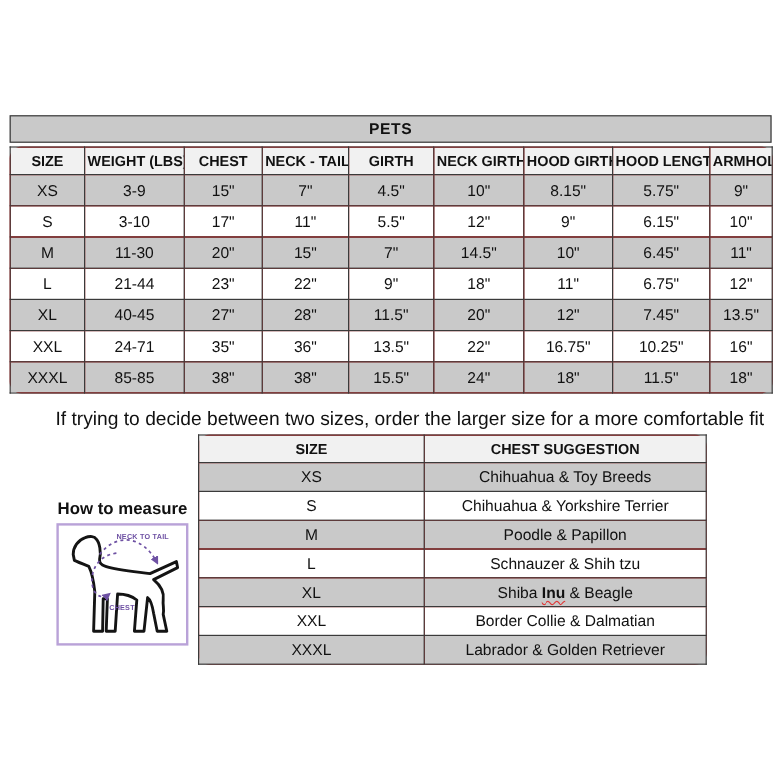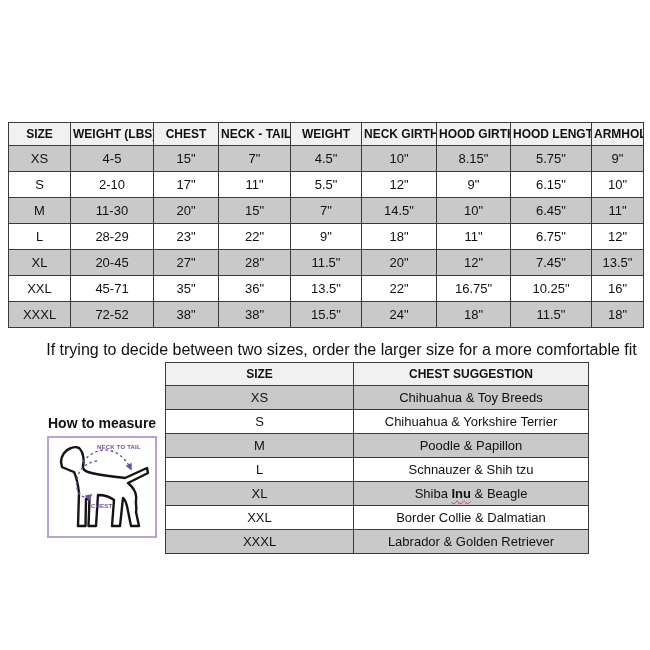--- a/index.html
+++ b/index.html
@@ -74,61 +74,62 @@
     text-decoration-thickness:1px;
     text-underline-offset:2px;
     font-weight:bold;
   }
 </style>
 </head>
 <body>
 
 <div class="stage">
 
+  <div class="pets-bar">PETS</div>
 
   <table class="pets-table">
     <colgroup>
       <col style="width:62px">
         <col style="width:83px">
         <col style="width:65px">
       <col style="width:72px">
         <col style="width:71px">
         <col style="width:75px">
       <col style="width:74px">
         <col style="width:81px">
         <col style="width:52px">
     </colgroup>
     <thead>
       <tr>
           <th>SIZE</th>
           <th>WEIGHT (LBS)</th>
           <th>CHEST</th>
           <th>NECK - TAIL</th>
-          <th>WEIGHT</th>
+          <th>GIRTH</th>
           <th>NECK GIRTH</th>
           <th>HOOD GIRTH</th>
           <th>HOOD LENGTH</th>
           <th>ARMHOLE</th>
         </tr>
     </thead>
     <tbody>
         <tr>
           <td>XS</td>
-          <td>4-5</td>
+          <td>3-9</td>
           <td>15"</td>
           <td>7"</td>
           <td>4.5"</td>
           <td>10"</td>
           <td>8.15"</td>
           <td>5.75"</td>
           <td>9"</td>
         </tr>
         <tr>
           <td>S</td>
-          <td>2-10</td>
+          <td>3-10</td>
           <td>17"</td>
           <td>11"</td>
           <td>5.5"</td>
           <td>12"</td>
           <td>9"</td>
           <td>6.15"</td>
           <td>10"</td>
         </tr>
         <tr>
           <td>M</td>
@@ -136,54 +137,54 @@
           <td>20"</td>
           <td>15"</td>
           <td>7"</td>
           <td>14.5"</td>
           <td>10"</td>
           <td>6.45"</td>
           <td>11"</td>
         </tr>
         <tr>
           <td>L</td>
-          <td>28-29</td>
+          <td>21-44</td>
           <td>23"</td>
           <td>22"</td>
           <td>9"</td>
           <td>18"</td>
           <td>11"</td>
           <td>6.75"</td>
           <td>12"</td>
         </tr>
         <tr>
           <td>XL</td>
-          <td>20-45</td>
+          <td>40-45</td>
           <td>27"</td>
           <td>28"</td>
           <td>11.5"</td>
           <td>20"</td>
           <td>12"</td>
           <td>7.45"</td>
           <td>13.5"</td>
         </tr>
         <tr>
           <td>XXL</td>
-          <td>45-71</td>
+          <td>24-71</td>
           <td>35"</td>
           <td>36"</td>
           <td>13.5"</td>
           <td>22"</td>
           <td>16.75"</td>
           <td>10.25"</td>
           <td>16"</td>
         </tr>
         <tr>
           <td>XXXL</td>
-          <td>72-52</td>
+          <td>85-85</td>
           <td>38"</td>
           <td>38"</td>
           <td>15.5"</td>
           <td>24"</td>
           <td>18"</td>
           <td>11.5"</td>
           <td>18"</td>
         </tr>
       </tbody>
   </table>

